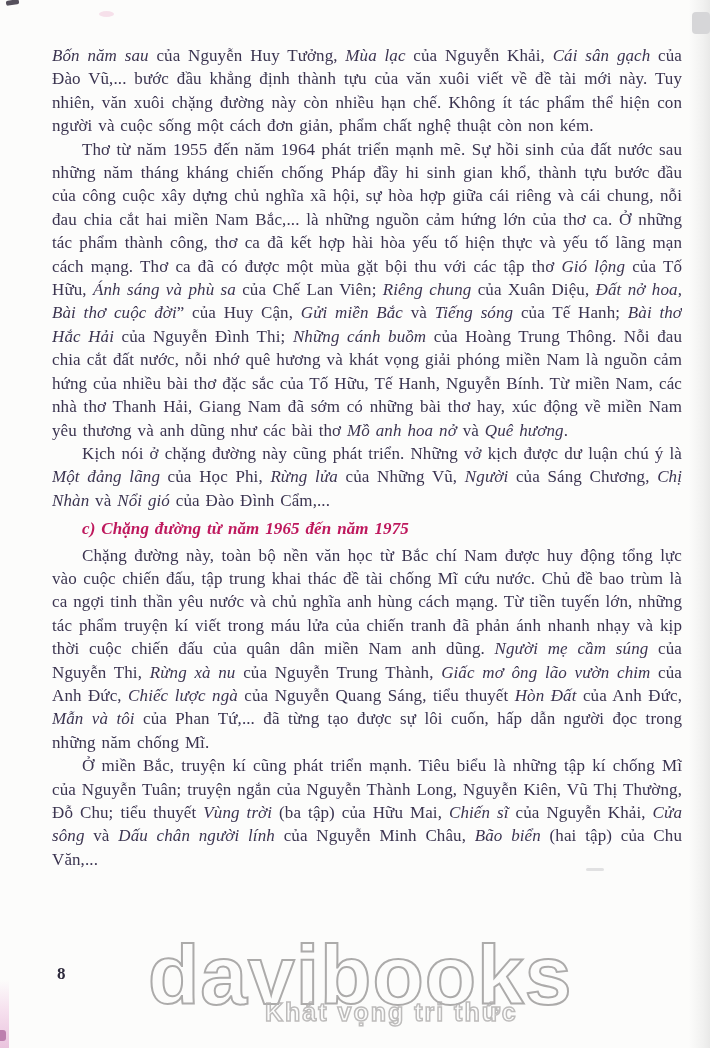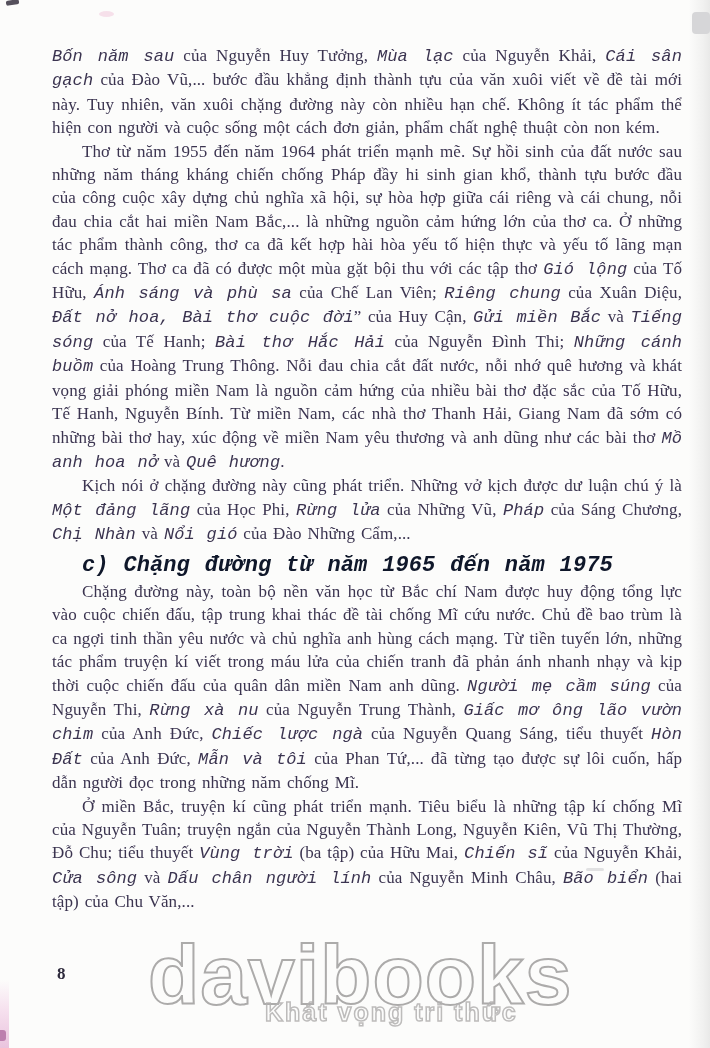--- a/index.html
+++ b/index.html
@@ -13,23 +13,23 @@
   .text-col{
     position:absolute;left:52px;top:44px;width:630px;height:918px;overflow:hidden;
     font-size:17px;line-height:23.4px;color:#3b3450;
     text-align:justify;word-spacing:1.5px;letter-spacing:.1px;
     z-index:2;
   }
   .text-col p{margin:0;text-indent:30px;}
   .text-col p.ni{text-indent:0;}
   .heading{
     font-weight:bold;font-style:italic;margin:5px 0 3px;text-indent:30px;
-    color:#0f172a;font-size:22px;line-height:23.4px;
+    color:#be185d;font-size:17px;line-height:23.4px;
   }
-  .it{font-style:italic;font-family:Liberation Mono, monospace;}
+  .it{font-style:italic;}
   .page-number{
     position:absolute;left:57px;top:964px;z-index:2;
     font-weight:700;font-size:17px;color:#2e2a3c;
   }
   .wm-brand{
     position:absolute;left:148px;top:933px;z-index:1;opacity:.85;
     font-family:"Liberation Sans", sans-serif;font-weight:700;
     font-size:84px;line-height:1;letter-spacing:1px;
     color:transparent;-webkit-text-stroke:2px #9f9d9d;
     white-space:nowrap;pointer-events:none;
@@ -64,19 +64,19 @@
 <div class="art art-grey-dash"></div>
 <div class="art art-pink-strip"></div>
 <div class="art art-pink-dot"></div>
 
 <div class="wm-brand">davibooks</div>
 <div class="wm-slogan">Khát vọng tri thức</div>
 
 <div class="text-col">
   <p class="p ni"><span class="it">Bốn năm sau</span><span> của Nguyễn Huy Tưởng, </span><span class="it">Mùa lạc</span><span> của Nguyễn Khải, </span><span class="it">Cái sân gạch</span><span> của Đào Vũ,... bước đầu khẳng định thành tựu của văn xuôi viết về đề tài mới này. Tuy nhiên, văn xuôi chặng đường này còn nhiều hạn chế. Không ít tác phẩm thể hiện con người và cuộc sống một cách đơn giản, phẩm chất nghệ thuật còn non kém.</span></p>
   <p><span>Thơ từ năm 1955 đến năm 1964 phát triển mạnh mẽ. Sự hồi sinh của đất nước sau những năm tháng kháng chiến chống Pháp đầy hi sinh gian khổ, thành tựu bước đầu của công cuộc xây dựng chủ nghĩa xã hội, sự hòa hợp giữa cái riêng và cái chung, nỗi đau chia cắt hai miền Nam Bắc,... là những nguồn cảm hứng lớn của thơ ca. Ở những tác phẩm thành công, thơ ca đã kết hợp hài hòa yếu tố hiện thực và yếu tố lãng mạn cách mạng. Thơ ca đã có được một mùa gặt bội thu với các tập thơ </span><span class="it">Gió lộng</span><span> của Tố Hữu, </span><span class="it">Ánh sáng và phù sa</span><span> của Chế Lan Viên; </span><span class="it">Riêng chung</span><span> của Xuân Diệu, </span><span class="it">Đất nở hoa, Bài thơ cuộc đời</span><span>” của Huy Cận, </span><span class="it">Gửi miền Bắc</span><span> và </span><span class="it">Tiếng sóng</span><span> của Tế Hanh; </span><span class="it">Bài thơ Hắc Hải</span><span> của Nguyễn Đình Thi; </span><span class="it">Những cánh buồm</span><span> của Hoàng Trung Thông. Nỗi đau chia cắt đất nước, nỗi nhớ quê hương và khát vọng giải phóng miền Nam là nguồn cảm hứng của nhiều bài thơ đặc sắc của Tố Hữu, Tế Hanh, Nguyễn Bính. Từ miền Nam, các nhà thơ Thanh Hải, Giang Nam đã sớm có những bài thơ hay, xúc động về miền Nam yêu thương và anh dũng như các bài thơ </span><span class="it">Mồ anh hoa nở</span><span> và </span><span class="it">Quê hương</span><span>.</span></p>
-  <p><span>Kịch nói ở chặng đường này cũng phát triển. Những vở kịch được dư luận chú ý là </span><span class="it">Một đảng lãng</span><span> của Học Phi, </span><span class="it">Rừng lửa</span><span> của Những Vũ, </span><span class="it">Pháp</span><span> của Sáng Chương, </span><span class="it">Chị Nhàn</span><span> và </span><span class="it">Nổi gió</span><span> của Đào Những Cẩm,...</span></p>
+  <p><span>Kịch nói ở chặng đường này cũng phát triển. Những vở kịch được dư luận chú ý là </span><span class="it">Một đảng lãng</span><span> của Học Phi, </span><span class="it">Rừng lửa</span><span> của Những Vũ, </span><span class="it">Người</span><span> của Sáng Chương, </span><span class="it">Chị Nhàn</span><span> và </span><span class="it">Nổi gió</span><span> của Đào Đình Cẩm,...</span></p>
   <h3 class="heading"><span class="it" style="font-weight: 700;">c) Chặng đường từ năm 1965 đến năm 1975</span></h3>
   <p><span>Chặng đường này, toàn bộ nền văn học từ Bắc chí Nam được huy động tổng lực vào cuộc chiến đấu, tập trung khai thác đề tài chống Mĩ cứu nước. Chủ đề bao trùm là ca ngợi tinh thần yêu nước và chủ nghĩa anh hùng cách mạng. Từ tiền tuyến lớn, những tác phẩm truyện kí viết trong máu lửa của chiến tranh đã phản ánh nhanh nhạy và kịp thời cuộc chiến đấu của quân dân miền Nam anh dũng. </span><span class="it">Người mẹ cầm súng</span><span> của Nguyễn Thi, </span><span class="it">Rừng xà nu</span><span> của Nguyễn Trung Thành, </span><span class="it">Giấc mơ ông lão vườn chim</span><span> của Anh Đức, </span><span class="it">Chiếc lược ngà</span><span> của Nguyễn Quang Sáng, tiểu thuyết </span><span class="it">Hòn Đất</span><span> của Anh Đức, </span><span class="it">Mẫn và tôi</span><span> của Phan Tứ,... đã từng tạo được sự lôi cuốn, hấp dẫn người đọc trong những năm chống Mĩ.</span></p>
   <p><span>Ở miền Bắc, truyện kí cũng phát triển mạnh. Tiêu biểu là những tập kí chống Mĩ của Nguyễn Tuân; truyện ngắn của Nguyễn Thành Long, Nguyễn Kiên, Vũ Thị Thường, Đỗ Chu; tiểu thuyết </span><span class="it">Vùng trời</span><span> (ba tập) của Hữu Mai, </span><span class="it">Chiến sĩ</span><span> của Nguyễn Khải, </span><span class="it">Cửa sông</span><span> và </span><span class="it">Dấu chân người lính</span><span> của Nguyễn Minh Châu, </span><span class="it">Bão biển</span><span> (hai tập) của Chu Văn,...</span></p>
 </div>
 
 <div class="page-number">8</div>
 
 </body></html>

